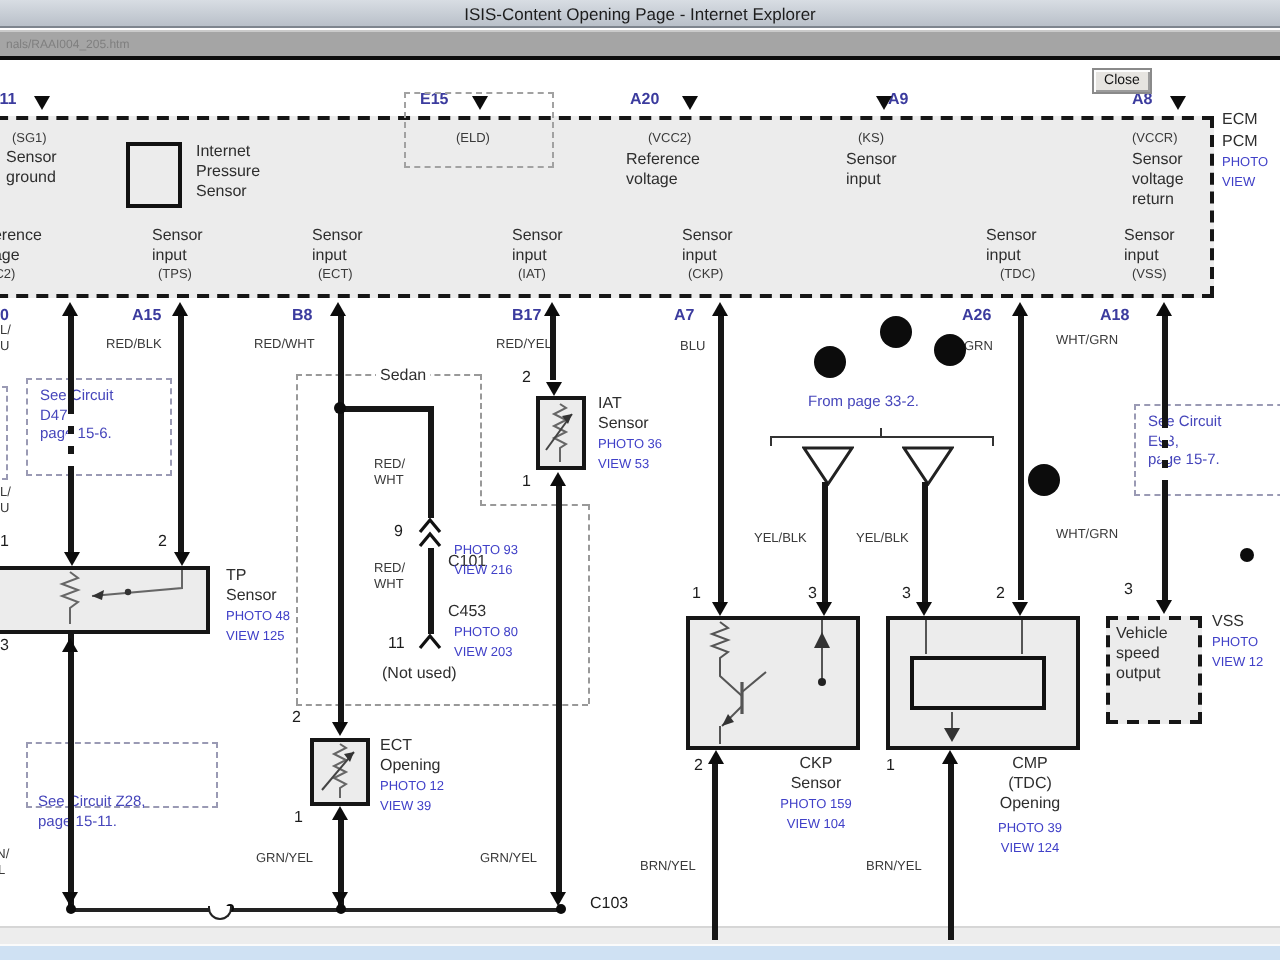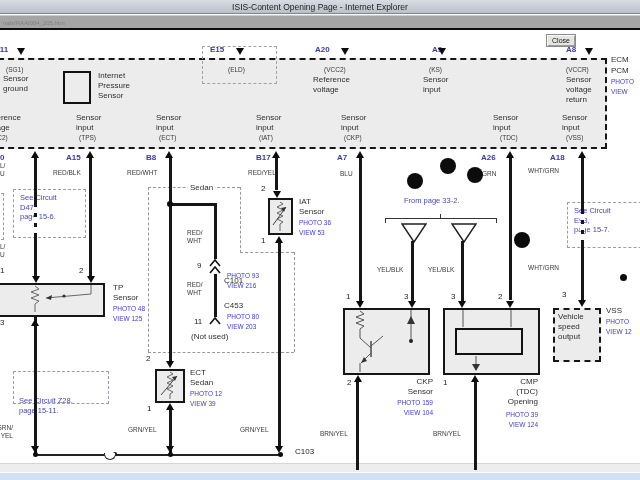--- a/index.html
+++ b/index.html
@@ -5,21 +5,21 @@
   *{margin:0;padding:0;box-sizing:border-box}
   html,body{width:640px;height:480px;overflow:hidden}
   body{position:relative;background:#fff;font-family:"Liberation Sans",sans-serif}
   .t{position:absolute;font-size:8px;line-height:1.28;color:#2e2e2e;white-space:pre-line}
   .tag{font-size:6.5px;color:#3a3a3a}
   .wc{font-size:6.5px;color:#3a3a3a}
   .lnk{font-size:6.5px;color:#4040c8}
   .pin{font-size:8px;color:#3b3b9e;font-weight:bold}
   .num{font-size:8px;color:#1c1c1c}
   .note{font-size:7.5px;color:#4646bb}
-  .r{text-align:right}
+  .r{text-align:center}
   .wv{position:absolute;width:3px;background:#161616;z-index:6}
   .wh{position:absolute;height:3px;background:#161616;z-index:6}
   .thin{position:absolute;background:#555}
   .box{position:absolute;background:#ececec;border:2px solid #161616;z-index:3}
   .dot{position:absolute;background:#0c0c0c;border-radius:50%;z-index:7}
   .td,.tu{position:absolute;width:0;height:0;border-left:4px solid transparent;border-right:4px solid transparent;z-index:7}
   .td{border-top:7px solid #0c0c0c}
   .tu{border-bottom:7px solid #0c0c0c}
   .notebox{position:absolute;border:1px dashed #9a9ab4;z-index:2}
   .gap{position:absolute;width:5px;height:6px;background:#fff;z-index:7}
@@ -50,21 +50,21 @@
 <div id="ecmbox"></div>
 <div id="eldbox"></div>
 <div id="barobox"></div>
 
 <div class="t pin" style="left:-6px;top:45px">A11</div>
 <div class="td" style="left:17px;top:48px"></div>
 <div class="t pin" style="left:210px;top:45px">E15</div>
 <div class="td" style="left:236px;top:48px"></div>
 <div class="t pin" style="left:315px;top:45px">A20</div>
 <div class="td" style="left:341px;top:48px"></div>
-<div class="t pin" style="left:432px;top:45px">A9</div>
+<div class="t pin" style="left:444px;top:45px">A9</div>
 <div class="td" style="left:438px;top:48px"></div>
 <div class="t pin" style="left:566px;top:45px">A8</div>
 <div class="td" style="left:585px;top:48px"></div>
 
 <div class="t tag" style="left:6px;top:66px;z-index:2">(SG1)</div>
 <div class="t" style="left:3px;top:74px;z-index:2">Sensor
 ground</div>
 <div class="t" style="left:98px;top:71px;z-index:2">Internet
 Pressure
 Sensor</div>
@@ -251,21 +251,21 @@
 
 <div class="t num" style="left:146px;top:354px">2</div>
 <div class="td" style="left:166px;top:361px"></div>
 <div class="box" style="left:155px;top:369px;width:30px;height:34px"></div>
 <svg style="left:155px;top:369px" width="30" height="34">
   <path d="M15,3 l3,2 l-6,3 l6,3 l-6,3 l6,3 l-6,3 l6,3 l-3,2 V30" fill="none" stroke="#666" stroke-width="1"></path>
   <path d="M6,26 L22,7" fill="none" stroke="#444" stroke-width="1"></path>
   <path d="M22,7 l-5,1 l3,4 z" fill="#333"></path>
 </svg>
 <div class="t" style="left:190px;top:368px">ECT
-Sedan</div>
+Opening</div>
 <div class="t lnk" style="left:190px;top:390px">PHOTO 12</div>
 <div class="t lnk" style="left:190px;top:400px">VIEW 39</div>
 <div class="t num" style="left:147px;top:404px">1</div>
 <div class="tu" style="left:166px;top:403px"></div>
 
 <svg style="left:401px;top:223px" width="26" height="20">
   <path d="M1,1 H25 L13,19 Z" fill="#fff" stroke="#222" stroke-width="1.5"></path>
 </svg>
 <div class="t" style="left:410px;top:225px;font-size:6.5px">A</div>
 <svg style="left:451px;top:223px" width="26" height="20">

